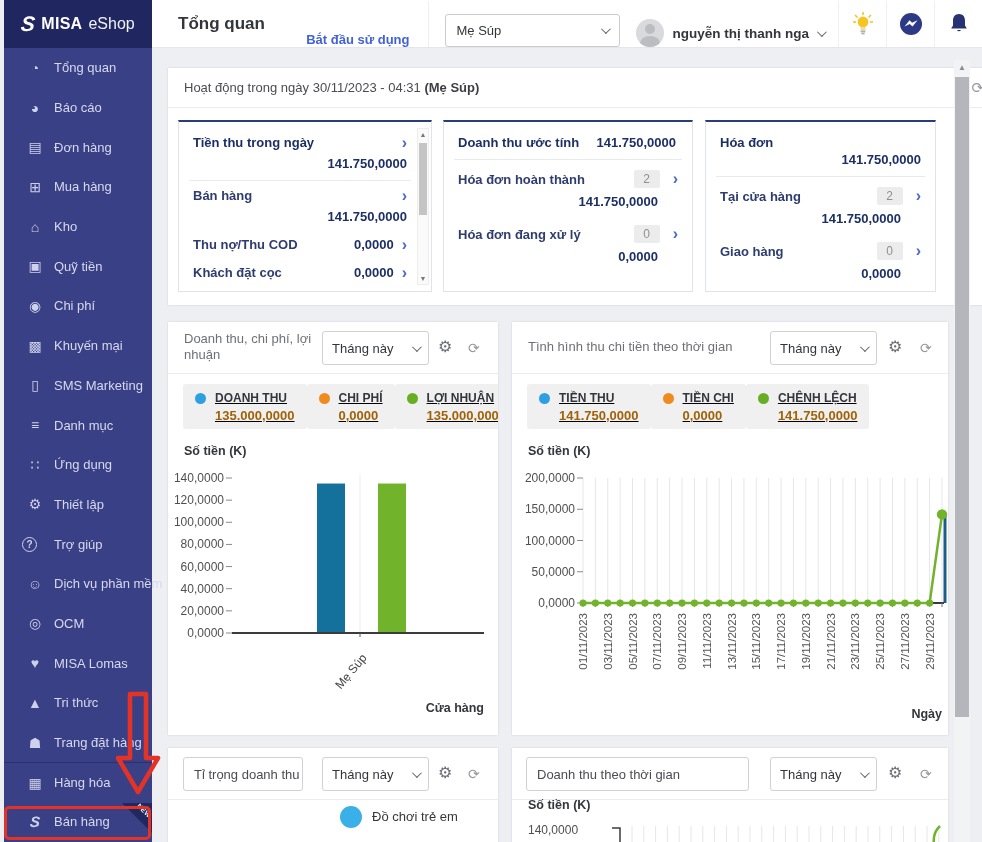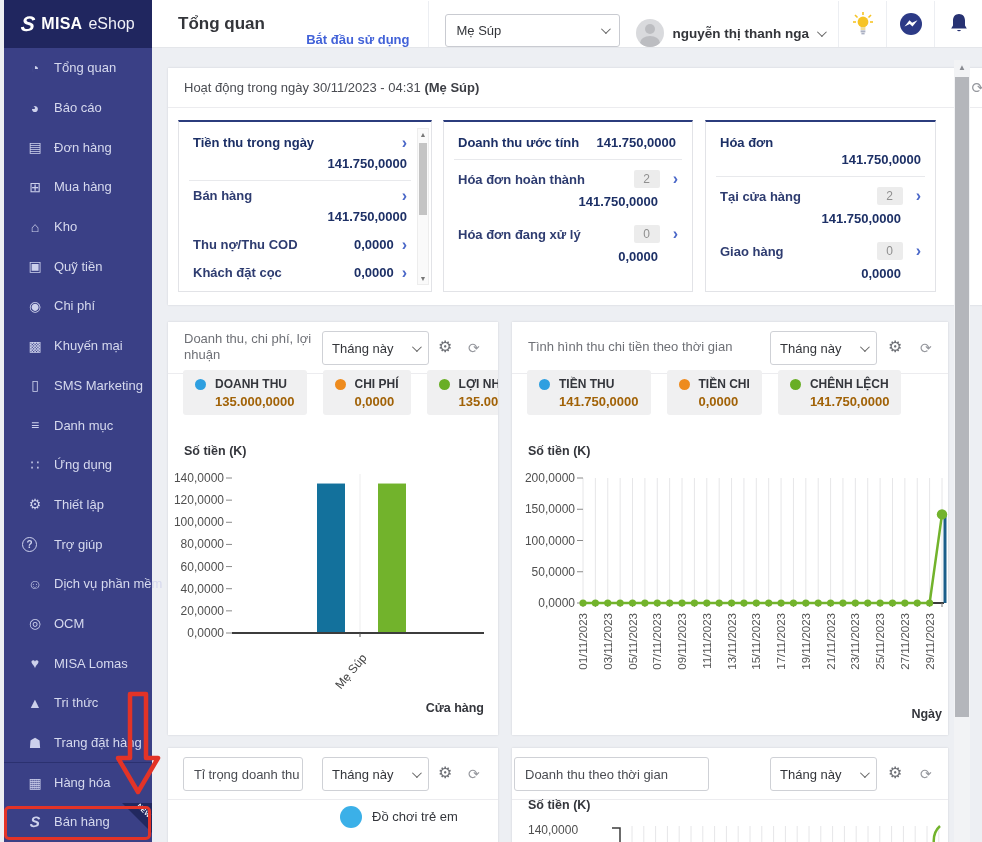--- a/index.html
+++ b/index.html
@@ -78,21 +78,21 @@
   .ch-head { position:absolute; left:0; top:0; width:100%; height:52px; border-bottom:1px solid #ececef; }
   .ch-title { position:absolute; left:16px; top:9px; width:132px; font-size:13px; color:#6e7076; line-height:16px; }
   .ch-title.one { top:17px; width:240px; white-space:nowrap; }
   .title-box { position:absolute; top:9px; height:34px; border:1px solid #cfd1d6; border-radius:3px;
     display:flex; align-items:center; padding:0 10px; font-size:13px; color:#4a4c52; white-space:nowrap; overflow:hidden; }
   .period-select { position:absolute; top:9px; width:107px; height:34px; border:1px solid #cfd1d6; border-radius:3px;
     display:flex; align-items:center; padding:0 9px; font-size:13px; color:#33353a; cursor:pointer; }
   .gear { position:absolute; top:17px; font-size:16px; color:#6e7076; line-height:16px; cursor:pointer; }
   .p-refresh { position:absolute; top:18px; font-size:14px; color:#96989e; cursor:pointer; }
 
-  .chips { position:absolute; left:15px; top:48px; display:flex; gap:16px; white-space:nowrap; }
+  .chips { position:absolute; left:15px; top:62px; display:flex; gap:0; white-space:nowrap;text-decoration:underline; }
   .chip { background:#f0f0f1; border-radius:3px; padding:7px 12px 6px 12px; flex:none; }
   .chip-top { display:flex; align-items:center; gap:9px; }
   .dot { width:11px; height:11px; border-radius:50%; flex:none; }
   .chip-name { font-size:12px; font-weight:bold; color:#34363c; }
   .chip-val { font-size:13px; font-weight:bold; color:#a16207; margin:3px 0 0 20px; }
 
   .axis-title { position:absolute; left:16px; font-size:12.5px; font-weight:bold; color:#34363c; }
   .chart-svg { position:absolute; left:0; }
 
   
@@ -555,21 +555,21 @@
         </div>
       <span class="gear" style="left:270px">⚙</span>
       <span class="p-refresh" style="left:300px">⟳</span>
     </div>
     <span class="pie-legend-dot" style="background: rgb(59, 176, 232);"></span>
     <span class="pie-legend-label">Đồ chơi trẻ em</span>
   </div>
 
   <div class="panel" id="panel-mini">
     <div class="ch-head">
-      <div class="title-box" style="left:2px; width:195px">
+      <div class="title-box" style="left:14px; width:223px">
           <span>Doanh thu theo thời gian</span>
         </div>
       <div class="period-select" style="left:258px">
           <span>Tháng này</span>
           <span class="chev-down"></span>
         </div>
       <span class="gear" style="left:376px">⚙</span>
       <span class="p-refresh" style="left:408px">⟳</span>
     </div>
     <div class="axis-title" style="top:50px">Số tiền (K)</div>

